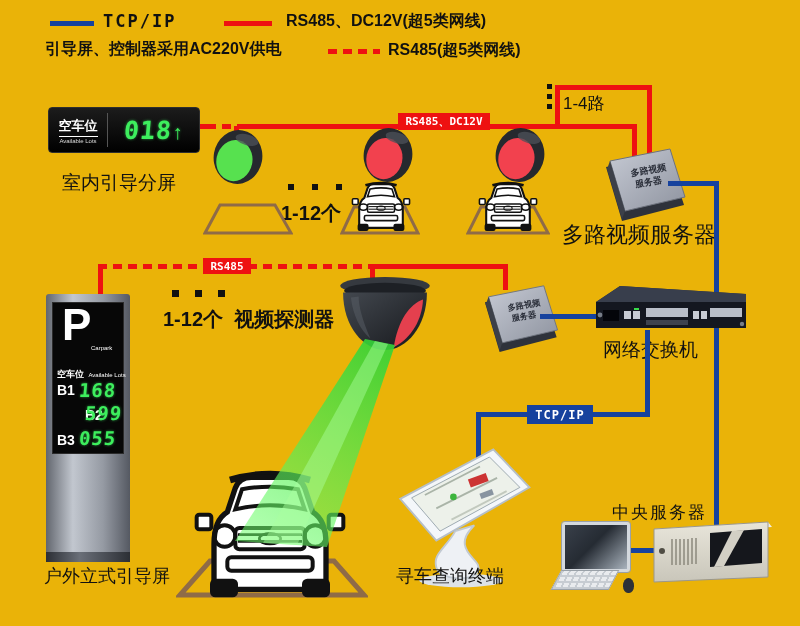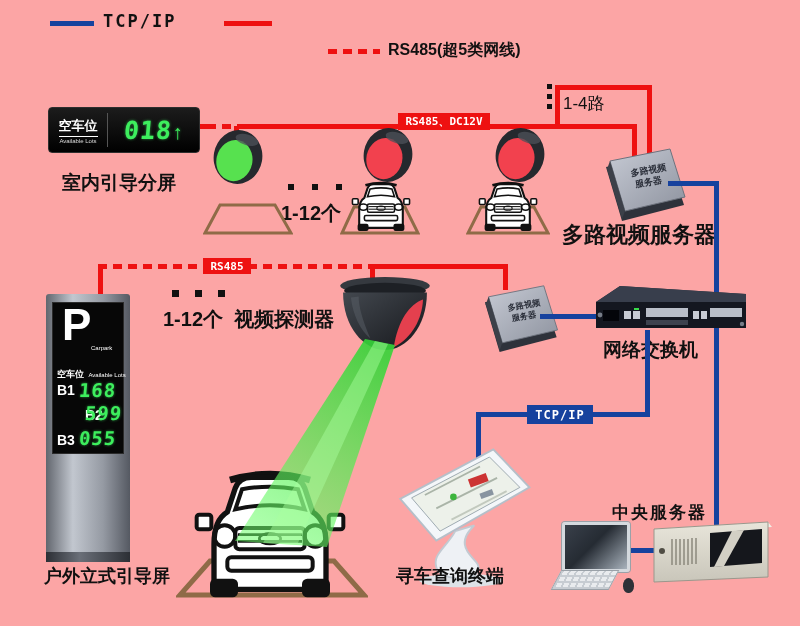--- a/index.html
+++ b/index.html
@@ -5,21 +5,21 @@
   :root{
     --red:#ee1111;
     --blue:#16429e;
     --led:#3dee5d;
     --brown:#8f6b47;
     --ink:#111;
   }
   *{box-sizing:border-box;}
   html,body{margin:0;padding:0;background:#fff;}
   .canvas{
-    position:relative;width:800px;height:626px;background:#fca5a5;
+    position:relative;width:800px;height:626px;background:#eab308;
     font-family:"Liberation Sans","DejaVu Sans",sans-serif;color:var(--ink);
     overflow:hidden;
   }
   .abs{position:absolute;}
   .lbl{white-space:nowrap;color:var(--ink);}
   
   .line-red{background:var(--red);}
   .line-blue{background:var(--blue);}
   .dash-h{background:repeating-linear-gradient(90deg,var(--red) 0 9px,transparent 9px 15px);}
   .tagbox{display:flex;align-items:center;justify-content:center;color:#fff;font-weight:bold;
@@ -34,31 +34,33 @@
   .indoor-panel{background:linear-gradient(180deg,#1c1c1c,#000);border:1px solid #2e2e2e;border-radius:4px;
                 display:flex;align-items:center;}
   
   .pillar{background:linear-gradient(90deg,#62666e,#c2c7cf 32%,#959aa3 68%,#555962);border-radius:3px 3px 0 0;}
   .pillar-base{background:linear-gradient(90deg,#2c2f35,#6a6f78 40%,#2c2f35);}
   .outdoor-screen{background:#070707;border:1px solid #2b2b2b;}
   
   .monitor{border:3px solid #d4d9de;border-radius:3px;background:linear-gradient(135deg,#39404a 0%,#252b33 45%,#a8b2bc 100%);box-shadow:0 0 0 1px #9aa1a8;}
   .kbd{background:#e9ebee;border:1px solid #9aa1a8;transform:skewX(-28deg);
        background-image:repeating-linear-gradient(90deg,#c7ccd2 0 2px,transparent 2px 7px),repeating-linear-gradient(0deg,#c7ccd2 0 2px,transparent 2px 6px);}
-  .caption{font-weight:bold;}
+  .caption{font-weight:normal;}
 </style>
 </head>
 <body>
 
 <div class="canvas">
 
   <div class="abs" style="left:0;top:0;width:800px;height:66px;">
     <div class="abs line-blue" style="left:50px;top:21px;width:44px;height:5px;"></div>
     <div class="abs lbl" style="left:103px;top:11px;font-size:17px;font-weight:bold;font-family:'DejaVu Sans Mono','Liberation Mono',monospace;letter-spacing:2px;">TCP/IP</div>
     <div class="abs line-red" style="left:224px;top:21px;width:48px;height:5px;"></div>
+    <div class="abs lbl" style="left:286px;top:11px;font-size:16px;font-weight:bold;">RS485、DC12V(超5类网线)</div>
+    <div class="abs lbl" style="left:45px;top:39px;font-size:16px;font-weight:bold;">引导屏、控制器采用AC220V供电</div>
     <div class="abs dash-h" style="left:328px;top:49px;width:52px;height:5px;"></div>
     <div class="abs lbl" style="left:388px;top:40px;font-size:16px;font-weight:bold;">RS485(超5类网线)</div>
   </div>
 
   <div class="abs line-red" style="left:197px;top:124px;width:10px;height:5px;"></div>
   <div class="abs dash-h" style="left:207px;top:124px;width:38px;height:5px;"></div>
   <div class="abs line-red" style="left:245px;top:124px;width:392px;height:5px;"></div>
   <div class="abs line-red" style="left:632px;top:124px;width:5px;height:32px;"></div>
 
   <div class="abs line-red" style="left:555px;top:88px;width:5px;height:40px;"></div>

